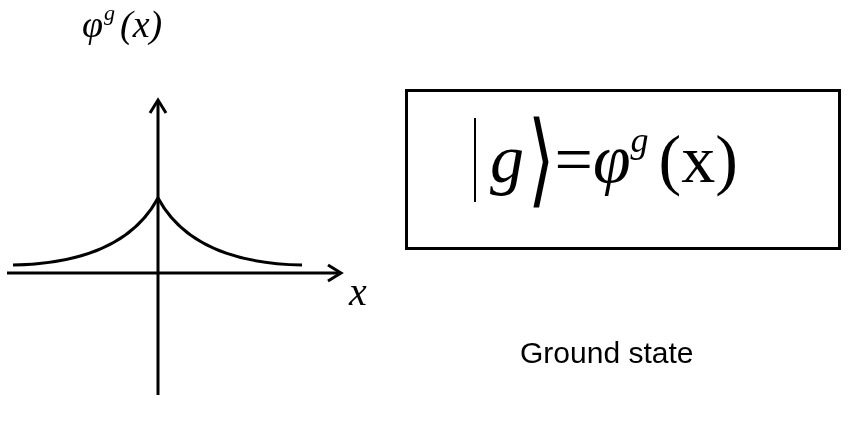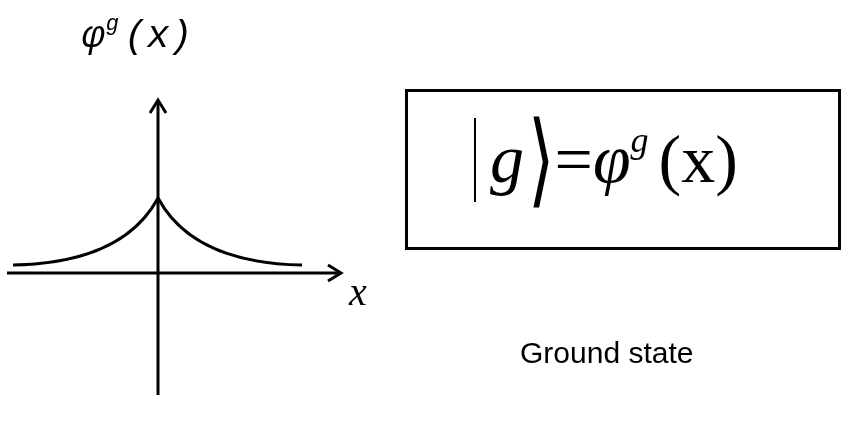--- a/index.html
+++ b/index.html
@@ -1,18 +1,18 @@
 <!DOCTYPE html>
 <html><head>
 <meta charset="utf-8">
 <style>
   html, body { margin: 0; padding: 0; background: #ffffff; }
   body { width: 849px; height: 429px; position: relative; overflow: hidden; font-family: "Liberation Serif", serif; color: #000; }
   .plot { position: absolute; left: 0; top: 0; width: 400px; height: 429px; }
-  .ylabel { position: absolute; left: 82px; top: 12px; font-family: Liberation Mono, monospace; font-size: 38px; font-style: italic; white-space: nowrap; }
+  .ylabel { position: absolute; left: 82px; top: 0; font-family: Liberation Serif, serif; font-size: 38px; font-style: italic; white-space: nowrap; }
   .ylabel .sup { font-size: 22px; vertical-align: 17px; margin-left: 1px; margin-right: 5px; }
   .xlabel { position: absolute; left: 349px; top: 268px; font-family: "Liberation Serif", serif; font-size: 40px; font-style: italic; }
   .eqbox { position: absolute; left: 405px; top: 89px; width: 430px; height: 155px; border: 3px solid #000; box-sizing: content-box; }
   .eq { position: absolute; left: 66px; top: 26px; font-family: "Liberation Serif", serif; font-size: 68px; white-space: nowrap; line-height: 1; }
   .eq .it { font-style: italic; }
   .eq .sup { font-size: 36px; font-style: italic; vertical-align: 30px; margin-right: 10px; }
   .eq .bar { display: inline-block; width: 2px; height: 84px; background: #000; vertical-align: -20px; margin-right: 14px; }
   .eq .rangle { display: inline-block; font-style: normal; transform: scaleY(1.5); margin-left: 4px; }
   .caption { position: absolute; left: 520px; top: 336px; font-family: "Liberation Sans", sans-serif; font-size: 30px; }
 </style>

